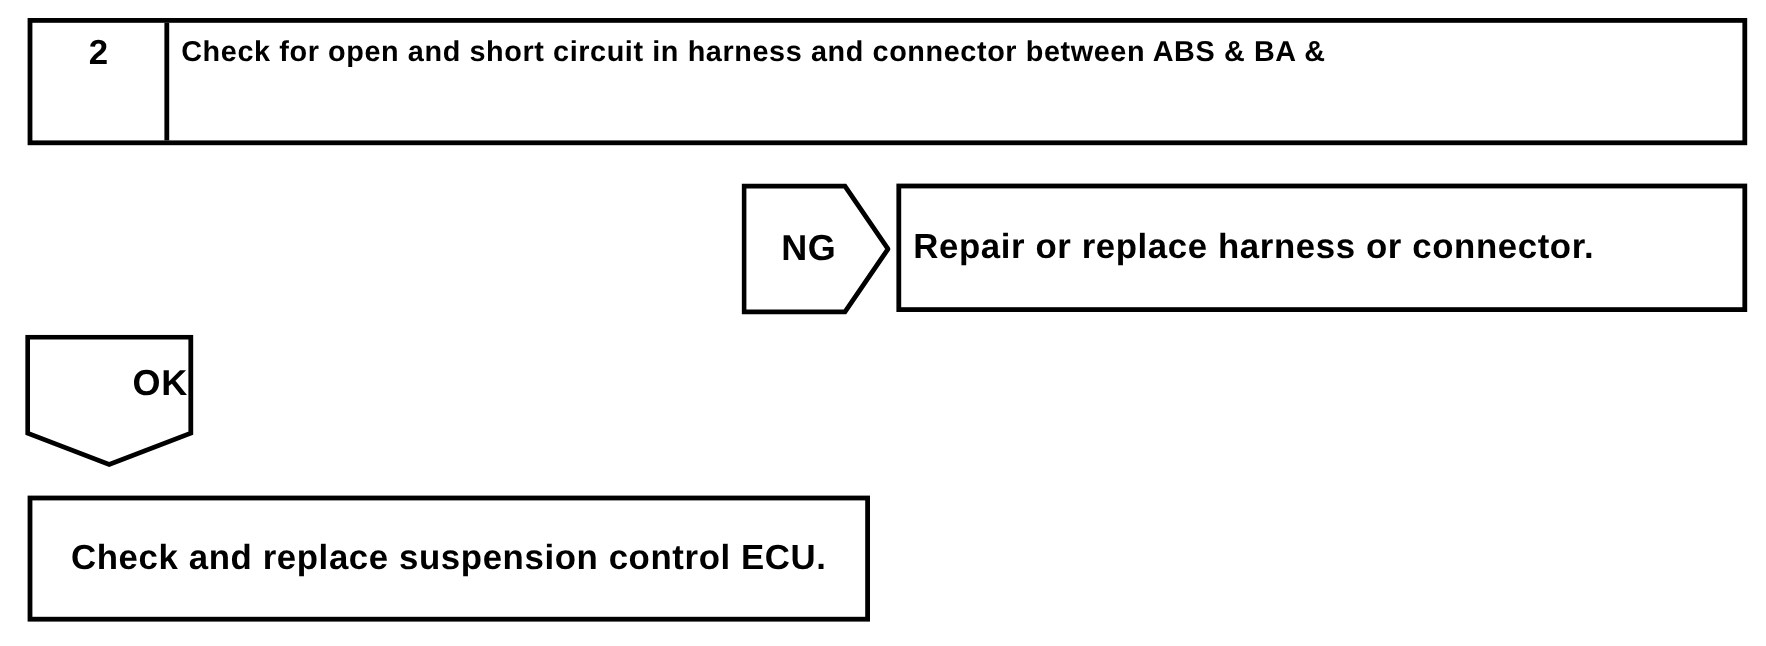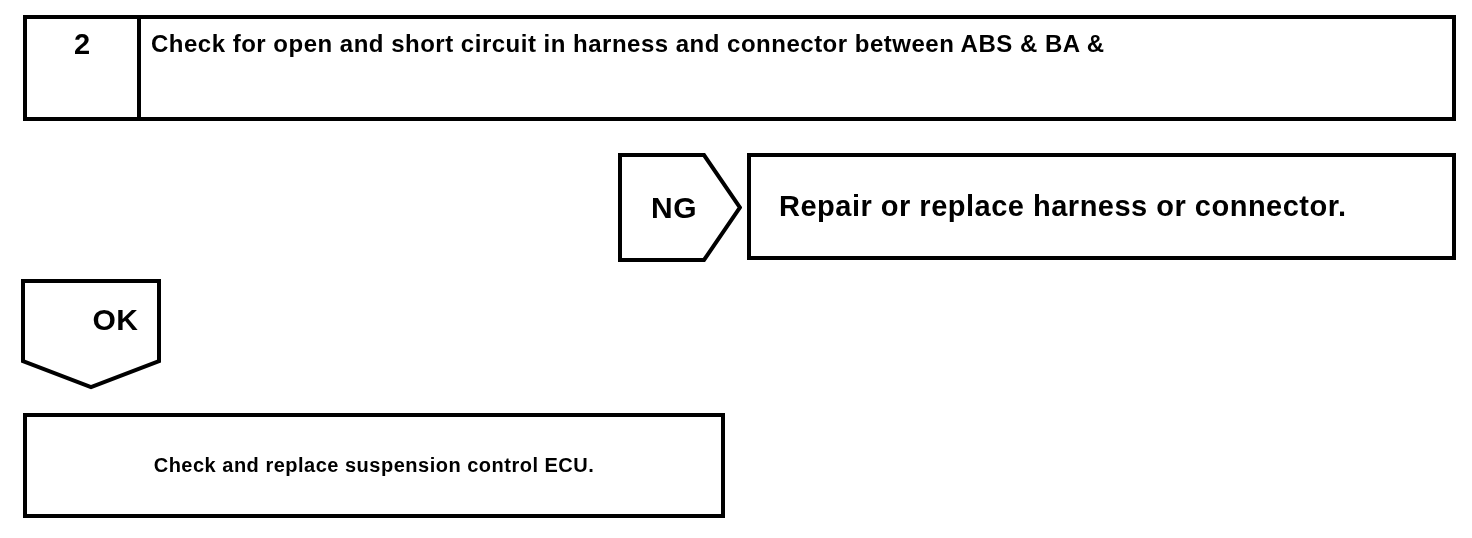--- a/index.html
+++ b/index.html
@@ -53,34 +53,34 @@
     font-size: 30px;
     letter-spacing: 0.5px;
   }
   .ng-svg { left: 618px; top: 153px; }
   .ng-label { left: 618px; top: 153px; width: 112px; height: 109px; }
   .ng-action-box {
     left: 747px; top: 153px;
     width: 709px; height: 107px;
     display: flex;
     align-items: center;
-    padding-left: 28px;
+    padding-left: 10px;
     font-size: 29px;
     letter-spacing: 0.5px;
     white-space: nowrap;
   }
   .ok-svg { left: 21px; top: 279px; }
-  .ok-label { left: 21px; top: 279px; width: 141px; height: 82px; padding-left: 48px; }
+  .ok-label { left: 39px; top: 279px; width: 141px; height: 82px; padding-left: 48px; }
   .ok-action-box {
     left: 23px; top: 413px;
     width: 702px; height: 105px;
     display: flex;
     align-items: center;
     justify-content: center;
-    font-size: 20px;
+    font-size: 29px;
     letter-spacing: 0.5px;
     white-space: nowrap;
   }
   .pentagon {
     fill: #ffffff;
     stroke: #000000;
     stroke-width: 4;
     stroke-linejoin: miter;
   }
 </style>

